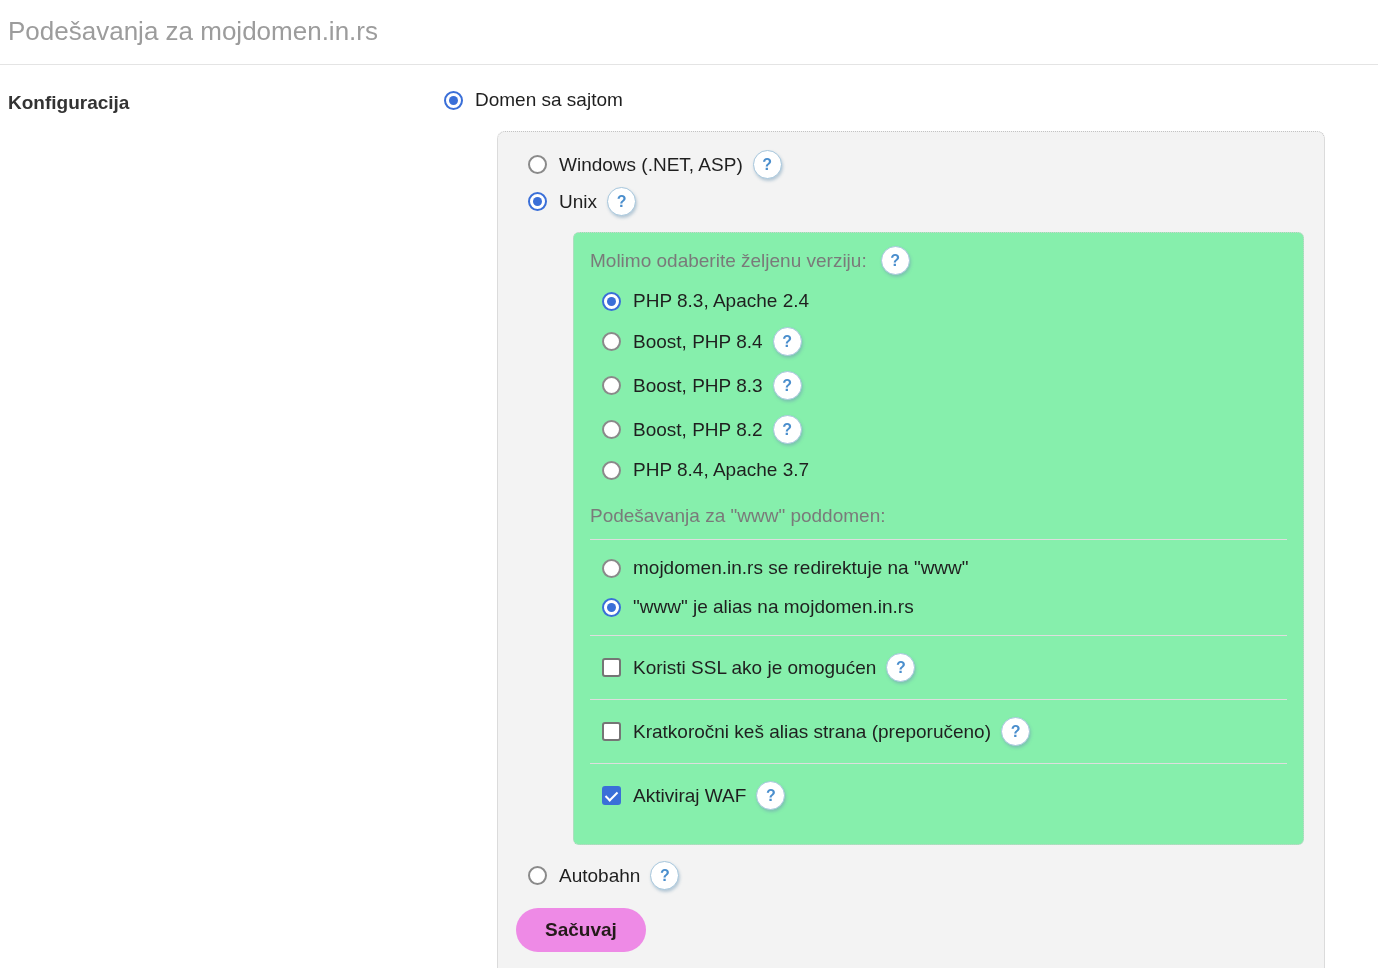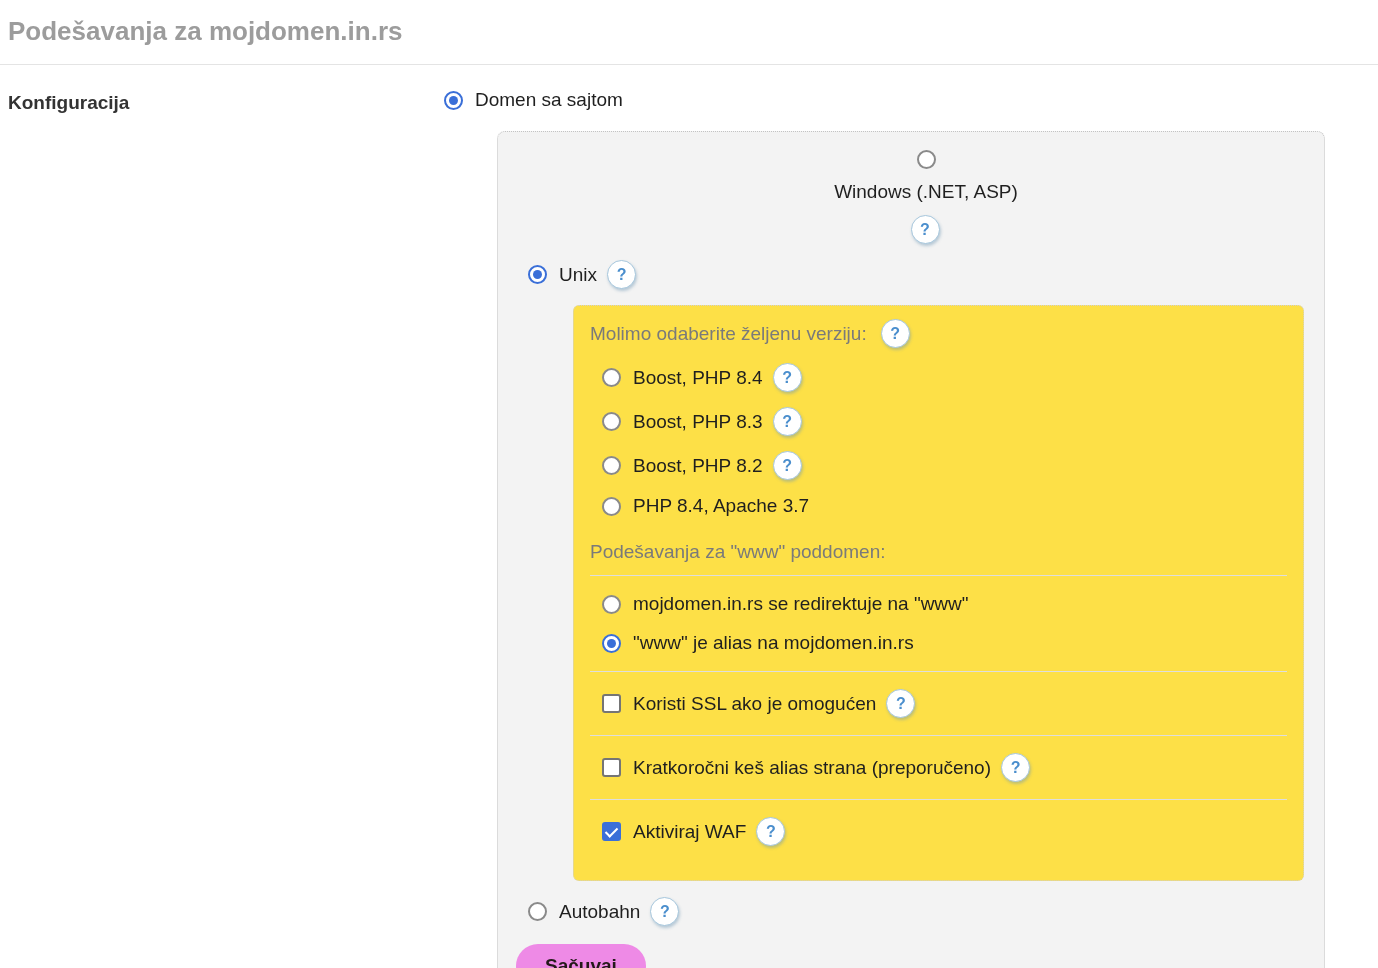--- a/index.html
+++ b/index.html
@@ -1,20 +1,20 @@
 <!DOCTYPE html>
 <html><head>
 <meta charset="utf-8">
 <style>
   * { margin:0; padding:0; box-sizing:border-box; }
   html,body { width:1378px; height:968px; background:#ffffff;
     font-family:"Liberation Sans", sans-serif; color:#212121; overflow:hidden; }
 
   
-  .page-title { padding:16px 0 0 8px; font-size:26px; font-weight:700; color:#9c9c9c; }
+  .page-title { padding:16px 0 0 8px; font-size:26px; font-weight:400; color:#9c9c9c; }
   .title-divider { margin-top:17px; border-bottom:1px solid #e4e4e4; }
 
   
   .form-row { display:flex; margin-top:24px; }
   .left-col { width:444px; padding-left:8px; font-size:19px; font-weight:bold; color:#333; padding-top:3px; }
   .content-col { flex:1; }
 
   .row { display:flex; align-items:center; gap:12px; font-size:19px; color:#1f1f1f; }
 
   
@@ -32,23 +32,23 @@
 
   .help { flex:0 0 auto; width:29px; height:29px; border-radius:50%; background:#fff;
     border:1px solid #a6c6dc; color:#4a8ecd; font-weight:bold; font-size:16px;
     display:inline-flex; align-items:center; justify-content:center;
     box-shadow:1px 2px 3px rgba(110,150,180,.45); cursor:pointer; margin-left:-2px; }
 
   
   .outer-panel { margin:20px 0 0 53px; width:828px; background:#f3f3f3;
     border:1px dotted #c3c3c3; border-radius:8px; padding:18px 0 22px 0; }
   .outer-panel > .row { margin-left:30px; }
-  .row-windows { margin-bottom:16px;flex-direction:column; }
+  .row-windows { margin-bottom:8px; }
 
-  .inner-panel { margin:16px 0 16px 75px; width:731px; background:#fde047;
+  .inner-panel { margin:16px 0 16px 75px; width:731px; background:#86efac;
     border:1px dotted #cfcfcf; border-radius:6px; padding:13px 16px 16px 16px; }
 
   .gray-heading { display:flex; align-items:center; gap:16px;
     font-size:19px; color:#7a7a7a; }
   .gray-heading.www { margin-top:24px; }
 
   .inner-panel .opt { margin:15px 0 15px 12px; }
   .inner-panel hr { border:none; border-top:1px solid #dedede; margin:0; }
   .inner-panel .opt-sep { margin:17px 0 17px 12px; }
 
@@ -89,20 +89,24 @@
         <span class="help">?</span>
       </div>
 
       <div class="inner-panel">
 
         <div class="gray-heading">
           <span>Molimo odaberite željenu verziju:</span>
           <span class="help">?</span>
         </div>
 
+        <div class="row opt">
+          <span class="radio checked"></span>
+          <span>PHP 8.3, Apache 2.4</span>
+        </div>
         <div class="row opt">
           <span class="radio"></span>
           <span>Boost, PHP 8.4</span>
           <span class="help">?</span>
         </div>
         <div class="row opt">
           <span class="radio"></span>
           <span>Boost, PHP 8.3</span>
           <span class="help">?</span>
         </div>

